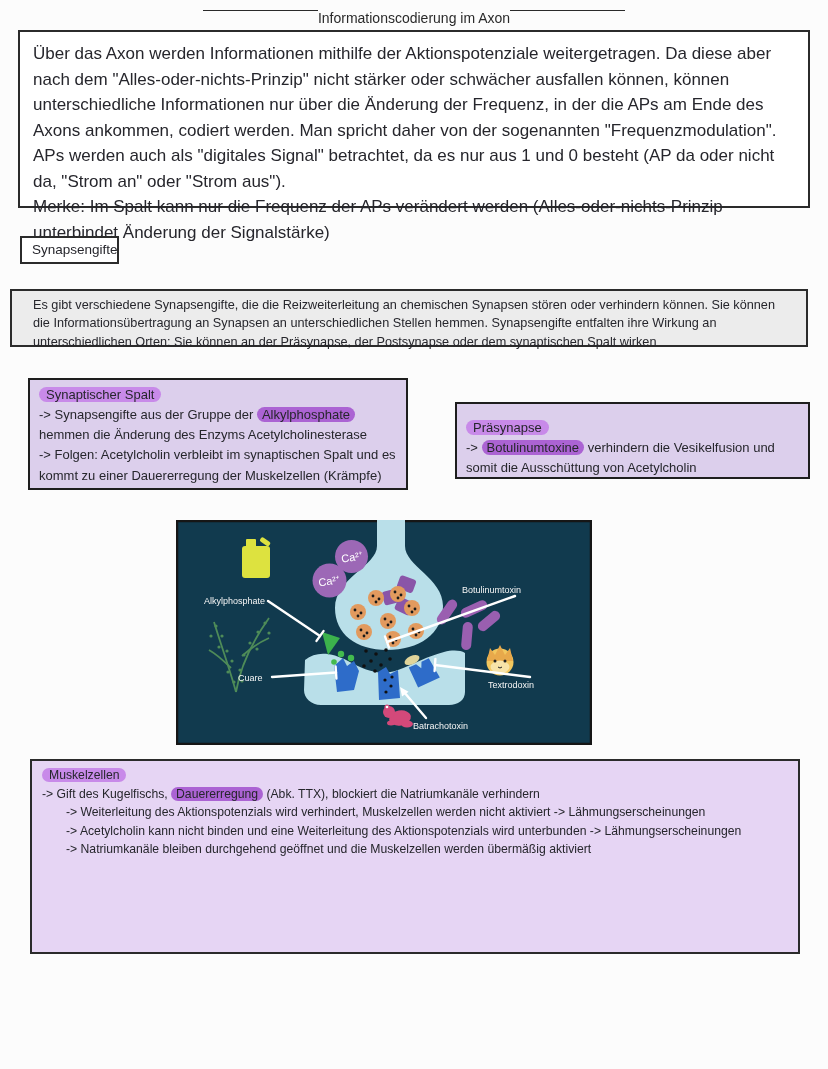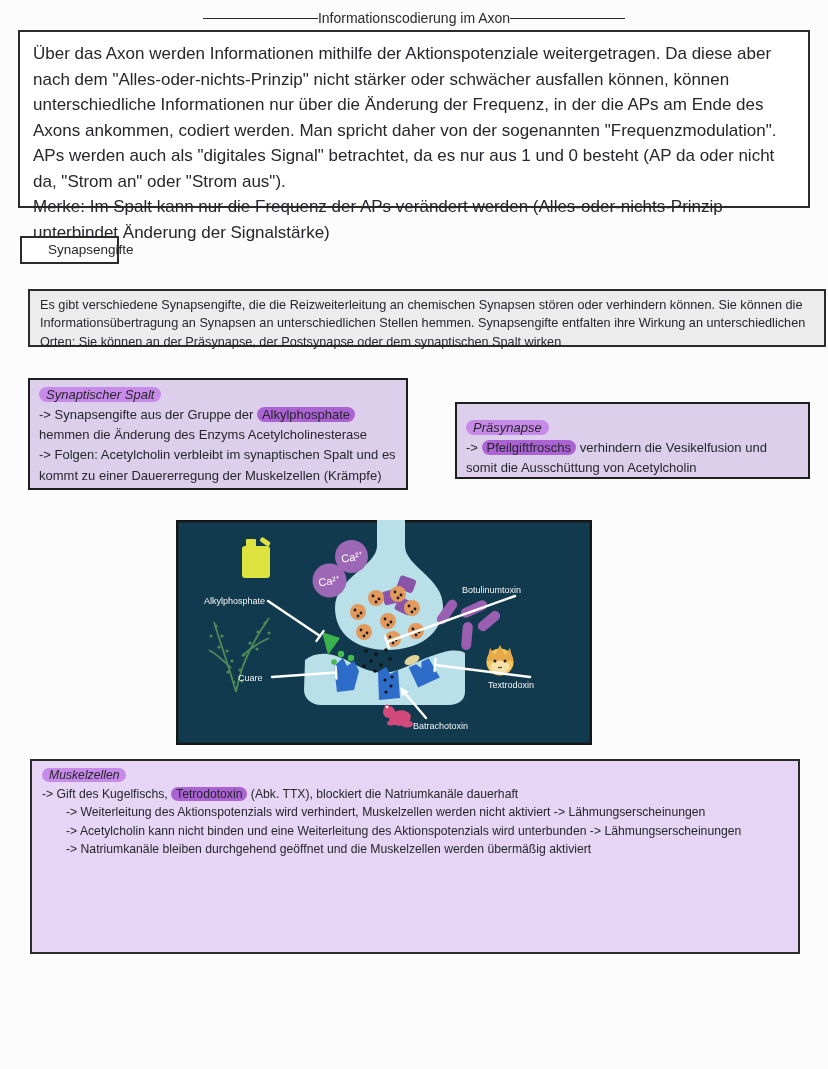--- a/index.html
+++ b/index.html
@@ -2,34 +2,34 @@
 <html><head>
 <meta charset="utf-8">
 <style>
   html,body{margin:0;padding:0;background:#ffffff;}
   .page{
     position:relative;width:828px;height:1069px;background:#fcfcfc;
     font-family:"Liberation Sans",sans-serif;color:#26262c;overflow:hidden;
   }
   .title-row{
     position:absolute;left:0;top:10px;width:100%;
-    display:flex;align-items:center;justify-content:center;
+    display:flex;justify-content:center;
   }
   .title-row .trule{width:115px;height:0;border-top:1.6px solid #2a2a2a;}
   .title-row h1{margin:0;font-size:14px;font-weight:normal;color:#2a2a2a;}
   .box{position:absolute;border:2px solid #2b2b2b;background:#ffffff;box-sizing:border-box;}
   .box p{margin:0;}
   .top-box{left:18px;top:30px;width:792px;height:178px;padding:9px 13px;font-size:17px;line-height:1.5;}
-  .label-box{left:20px;top:236px;width:99px;height:28px;padding:4px 26px;font-size:13.5px;}
-  .gray-box{left:28px;top:289px;width:798px;height:58px;background:#ececec;padding:5px 10px;font-size:12.7px;line-height:1.45;}
+  .label-box{left:20px;top:236px;width:99px;height:28px;padding:4px 10px;font-size:13.5px;}
+  .gray-box{left:10px;top:289px;width:798px;height:58px;background:#ececec;padding:5px 21px;font-size:12.7px;line-height:1.45;}
   .purple{background:#dccfec;border:2px solid #1e1e1e;}
   .cleft-box{left:28px;top:378px;width:380px;height:112px;padding:5px 9px;font-size:13px;line-height:1.55;}
   .presyn-box{left:455px;top:402px;width:355px;height:77px;padding:14px 9px;font-size:13px;line-height:1.55;}
   .post-box{left:30px;top:759px;width:770px;height:195px;background:#e6d5f4;padding:5px 10px;font-size:12.2px;line-height:1.52;}
-  .pill{background:#c88ae9;border-radius:9px;padding:0px 7px;font-style:italic;}
+  .pill{background:#c88ae9;border-radius:9px;padding:0px 7px;}
   .hl{background:#ab63d3;border-radius:8px;padding:0px 5px;}
   .ind1{padding-left:24px;}
   .diagram{position:absolute;left:176px;top:520px;width:416px;height:225px;}
 </style>
 </head>
 <body>
 
 <div class="page">
 
   <div class="title-row">
@@ -56,21 +56,21 @@
       <span class="pill">Synaptischer Spalt</span>
     </div>
     <p><span>-&gt; Synapsengifte aus der Gruppe der </span><span class="hl">Alkylphosphate</span><span> hemmen die Änderung des Enzyms Acetylcholinesterase</span></p>
     <p>-&gt; Folgen: Acetylcholin verbleibt im synaptischen Spalt und es kommt zu einer Dauererregung der Muskelzellen (Krämpfe)</p>
   </div>
 
   <div class="box purple presyn-box">
     <div>
       <span class="pill">Präsynapse</span>
     </div>
-    <p><span>-&gt; </span><span class="hl">Pfeilgiftfroschs</span><span> verhindern die Vesikelfusion und somit die Ausschüttung von Acetylcholin</span></p>
+    <p><span>-&gt; </span><span class="hl">Botulinumtoxine</span><span> verhindern die Vesikelfusion und somit die Ausschüttung von Acetylcholin</span></p>
   </div>
 
   <svg class="diagram" viewBox="0 0 416 225">
     <rect x="1" y="1" width="414" height="223" stroke="#161616" stroke-width="2.5" fill="#113a4e"></rect>
 
     <g stroke-width="1.8" fill="none" stroke="#4e8b58">
       <path d="M 60 172 C 54 150, 46 128, 38 102"></path>
       <path d="M 60 172 C 64 148, 76 122, 93 98"></path>
       <path d="M 55 148 C 47 140, 40 134, 33 130"></path>
       <path d="M 66 136 C 75 128, 84 122, 93 118"></path>
@@ -231,19 +231,19 @@
       <text x="286" y="73">Botulinumtoxin</text>
       <text x="312" y="168">Textrodoxin</text>
       <text x="237" y="209">Batrachotoxin</text>
     </g>
   </svg>
 
   <div class="box post-box">
     <div>
       <span class="pill">Muskelzellen</span>
     </div>
-    <p><span>-&gt; Gift des Kugelfischs, </span><span class="hl">Tetrodotoxin</span><span> (Abk. TTX), blockiert die Natriumkanäle dauerhaft</span></p>
+    <p><span>-&gt; Gift des Kugelfischs, </span><span class="hl">Dauererregung</span><span> (Abk. TTX), blockiert die Natriumkanäle verhindern</span></p>
     <p class="ind1">-&gt; Weiterleitung des Aktionspotenzials wird verhindert, Muskelzellen werden nicht aktiviert -&gt; Lähmungserscheinungen</p>
     <p class="ind1">-&gt; Acetylcholin kann nicht binden und eine Weiterleitung des Aktionspotenzials wird unterbunden -&gt; Lähmungserscheinungen</p>
     <p class="ind1">-&gt; Natriumkanäle bleiben durchgehend geöffnet und die Muskelzellen werden übermäßig aktiviert</p>
   </div>
 
 </div>
 
 </body></html>

